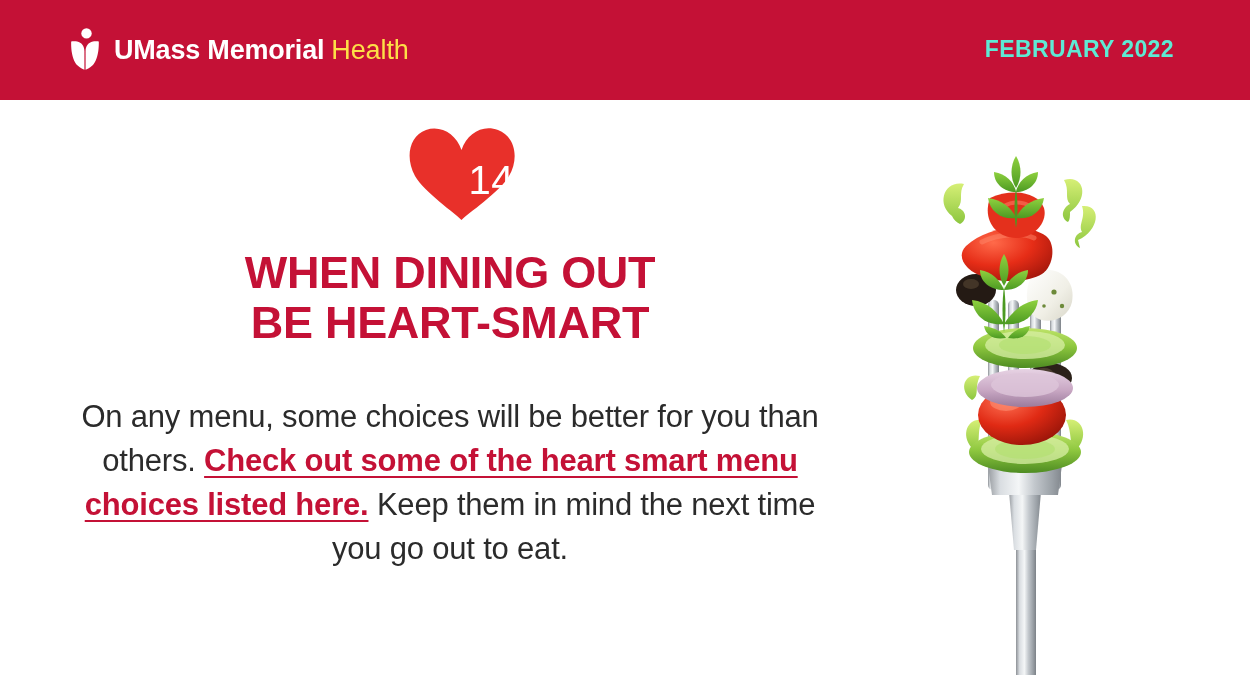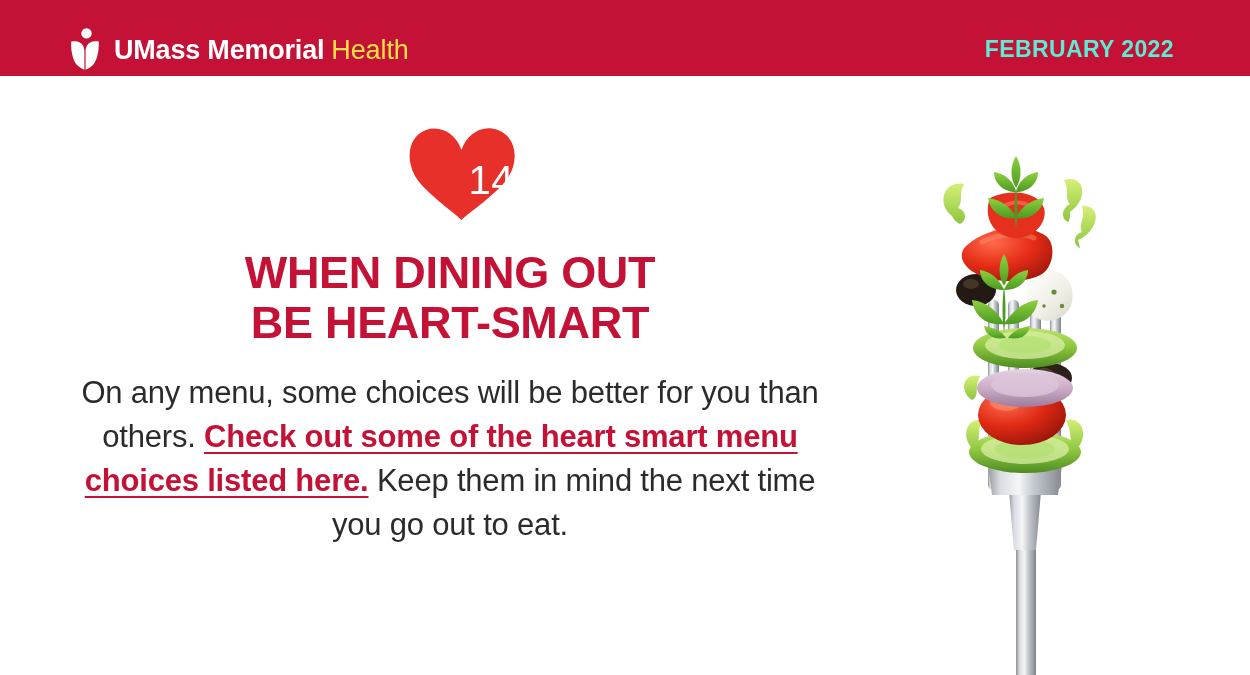--- a/index.html
+++ b/index.html
@@ -17,21 +17,21 @@
     width: 1250px;
     height: 675px;
     background: #ffffff;
   }
 
   
   .header-band {
     position: absolute;
     top: 0; left: 0;
     width: 1250px;
-    height: 76px;
+    height: 100px;
     background: #C41136;
   }
 
   .logo-block {
     position: absolute;
     left: 70px;
     top: 28px;
     display: flex;
     align-items: center;
     gap: 14px;
@@ -132,21 +132,21 @@
     font-weight: 700;
     line-height: 1.1;
     letter-spacing: -0.3px;
   }
 
   .main-title .title-line {
     display: block;
   }
 
   .body-copy {
-    margin-top: 24px;
+    margin-top: 48px;
     color: #2b2b2b;
     font-size: 31px;
     font-weight: 300;
     line-height: 1.42;
     letter-spacing: -0.2px;
     padding: 0 68px;
   }
 
   .link-emphasis {
     color: #C41136;

